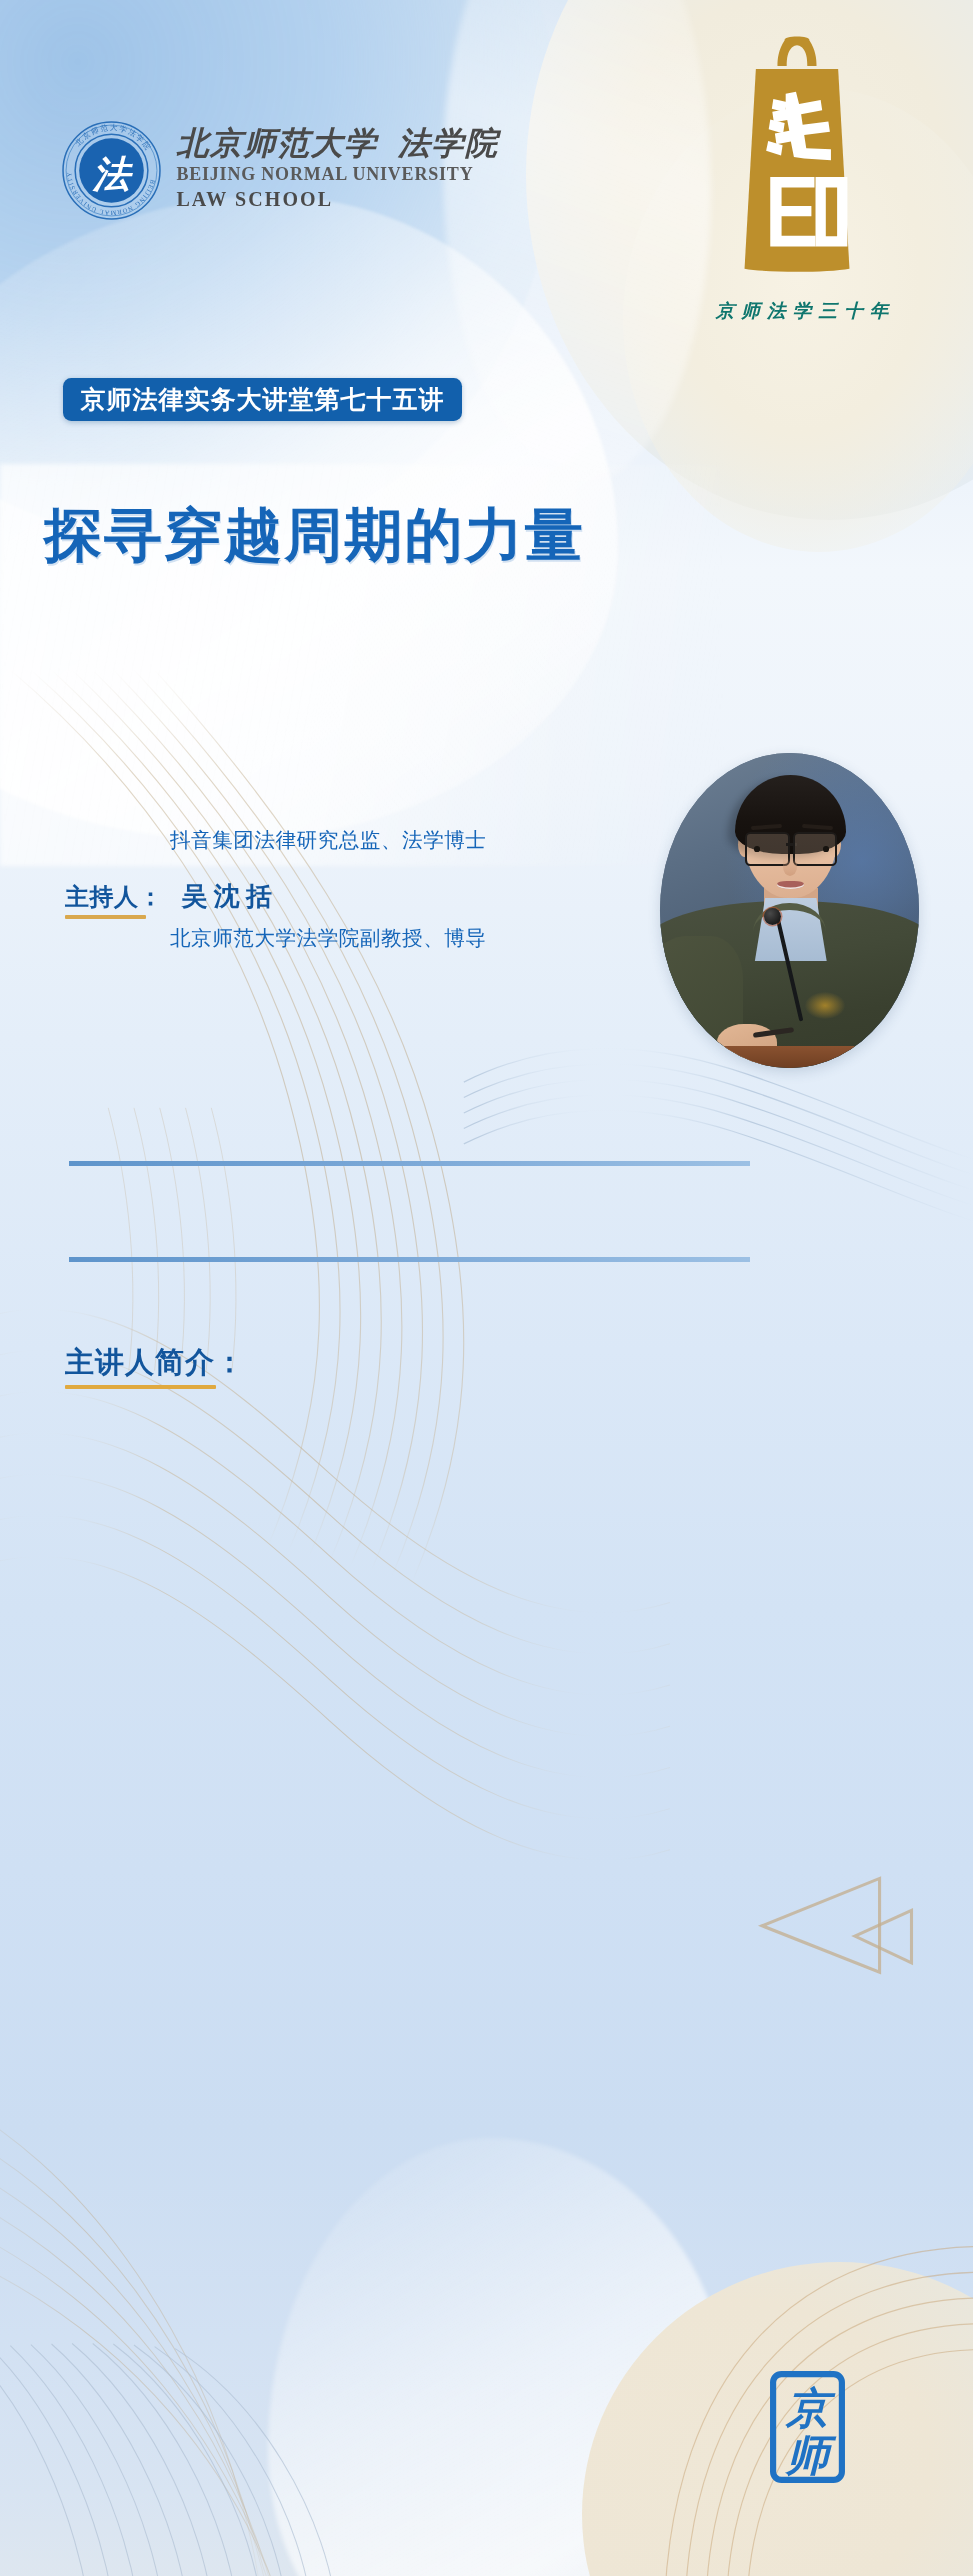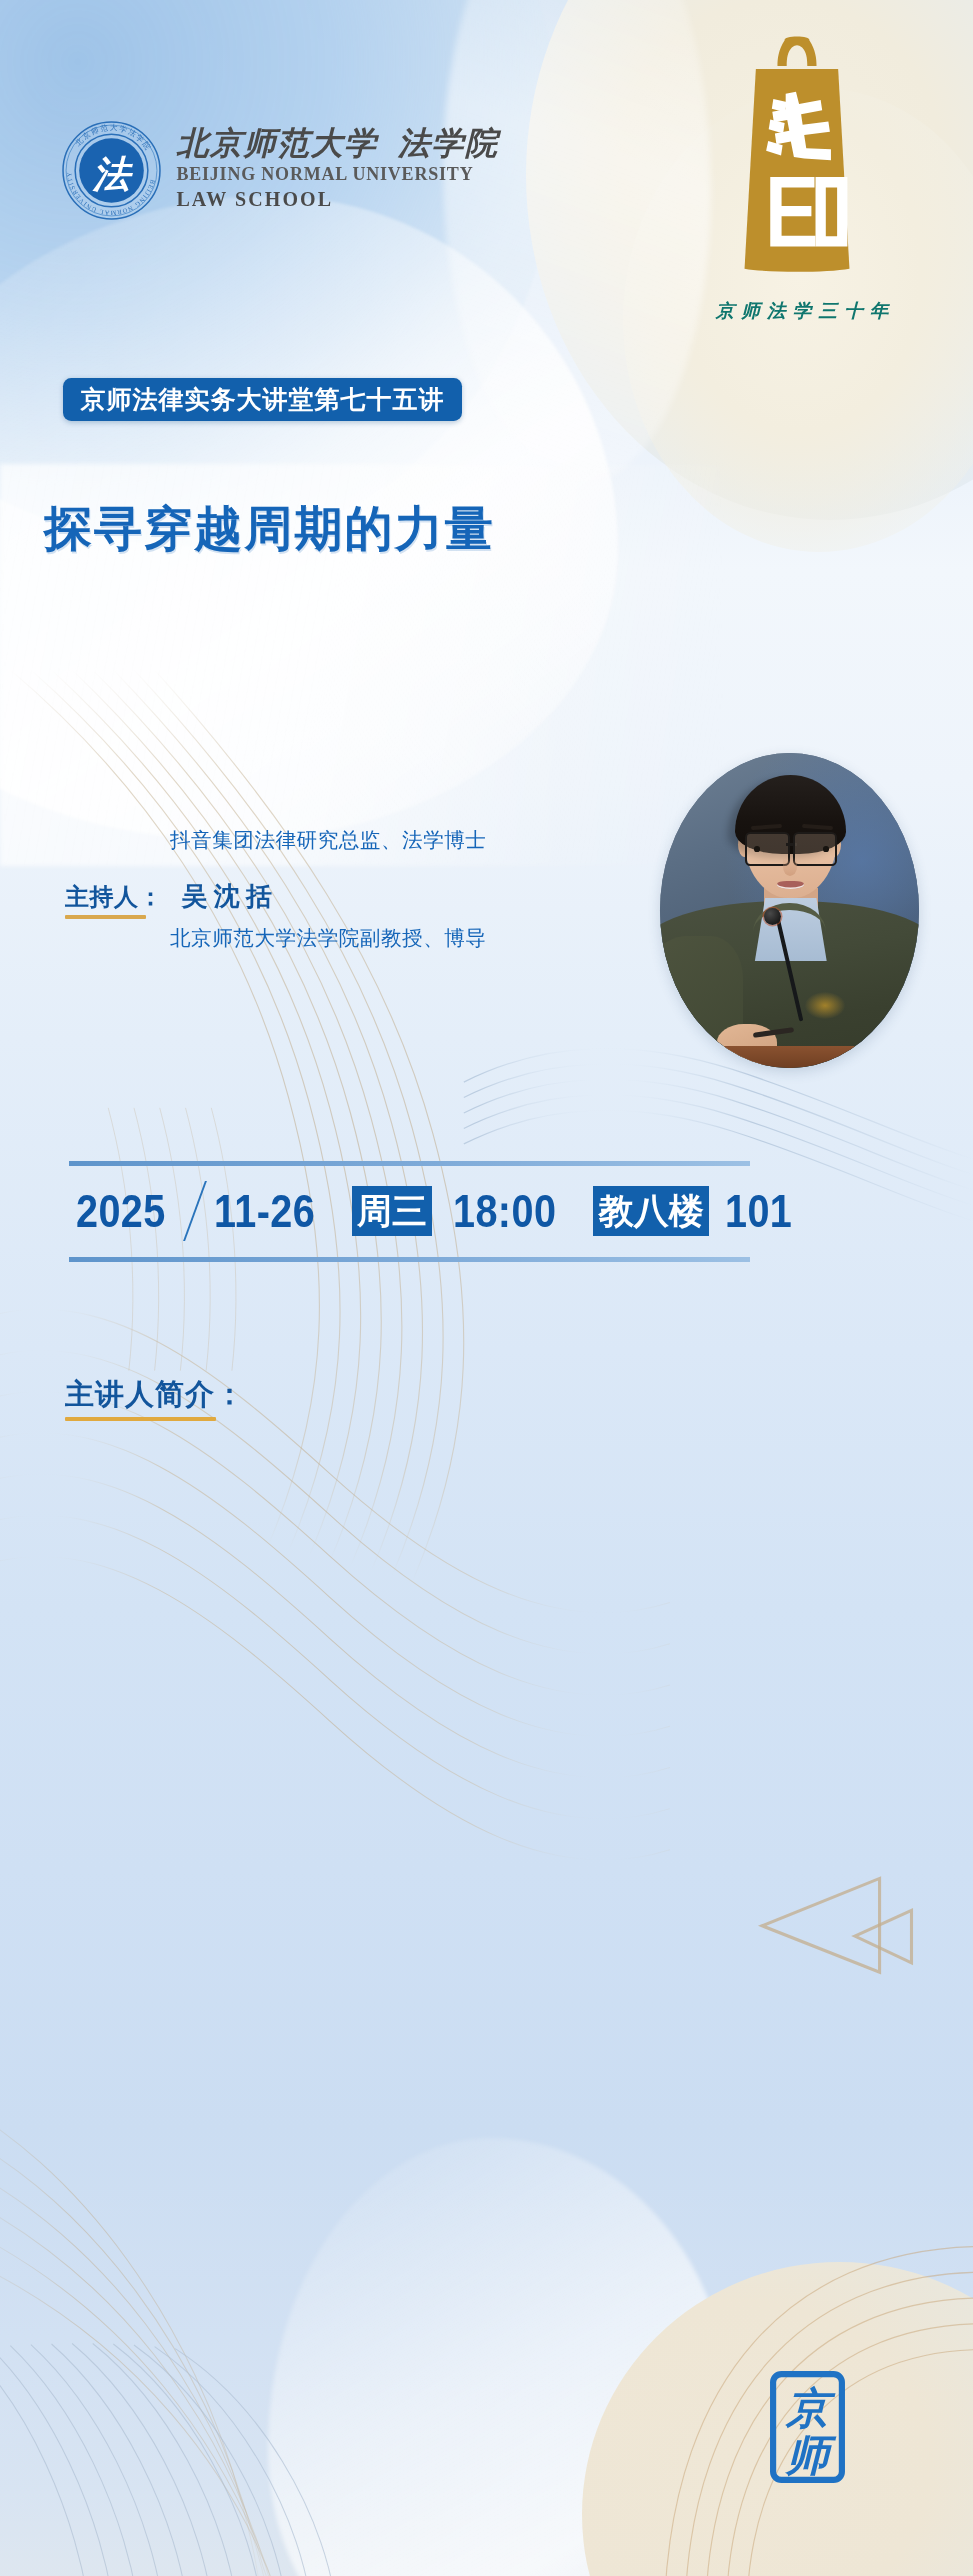--- a/index.html
+++ b/index.html
@@ -225,27 +225,26 @@
   }
 
   
   .title-block {
     position: absolute;
     left: 44px; top: 497px;
     width: 896px;
   }
   .title-line {
     color: #1565b8;
-    font-size: 48px;
+    font-size: 58px;
     font-weight: 700;
     letter-spacing: 2.1px;
     line-height: 1.32;
     white-space: nowrap;
     text-shadow: 1px 1.5px 0 rgba(21,101,184,0.18);
-    font-family: Liberation Serif, serif;
   }
   .title-line.second { letter-spacing: 1px; }
 
   
   .speakers {
     position: absolute;
     left: 65px; top: 813px;
     width: 567px;
   }
   .speaker-block { margin-bottom: 28px; }
@@ -495,21 +494,20 @@
     width: 804px;
   }
   .bio-head-wrap { position: relative; display: inline-block; }
   .bio-head {
     color: #12559c;
     font-size: 29px;
     font-weight: 700;
     letter-spacing: 1px;
     line-height: 1.15;
     white-space: nowrap;
-    margin-top: 32px;
   }
   .bio-head-underline {
     position: absolute;
     left: 0; bottom: -9.3px;
     width: 151px; height: 3.6px;
     background: #e0a93f;
     border-radius: 1px;
   }
   .bio-body {
     margin-top: 47px;
@@ -760,33 +758,20 @@
     <div class="p-badge-logo"></div>
     <div class="p-mic-stand"></div>
     <div class="p-mic-head"></div>
     <div class="p-hand"></div>
     <div class="p-pen"></div>
     <div class="p-desk"></div>
   </div>
 
   <div class="datebar">
     <div class="db-rule top"></div>
-    <div class="db-content">
-      <span class="db-num">2025</span>
-      <span class="db-slash"></span>
-      <span class="db-num">11-26</span>
-      <span class="db-gap-md"></span>
-      <span class="db-chip">周三</span>
-      <span class="db-gap-md"></span>
-      <span class="db-num">18:00</span>
-      <span class="db-gap-md"></span>
-      <span class="db-chip">教八楼</span>
-      <span class="db-gap-sm"></span>
-      <span class="db-num">101</span>
-    </div>
     <div class="db-rule bottom"></div>
   </div>
 
   <div class="bio">
     <div class="bio-head-wrap">
       <div class="bio-head">主讲人简介：</div>
       <div class="bio-head-underline"></div>
     </div>
   </div>
 

